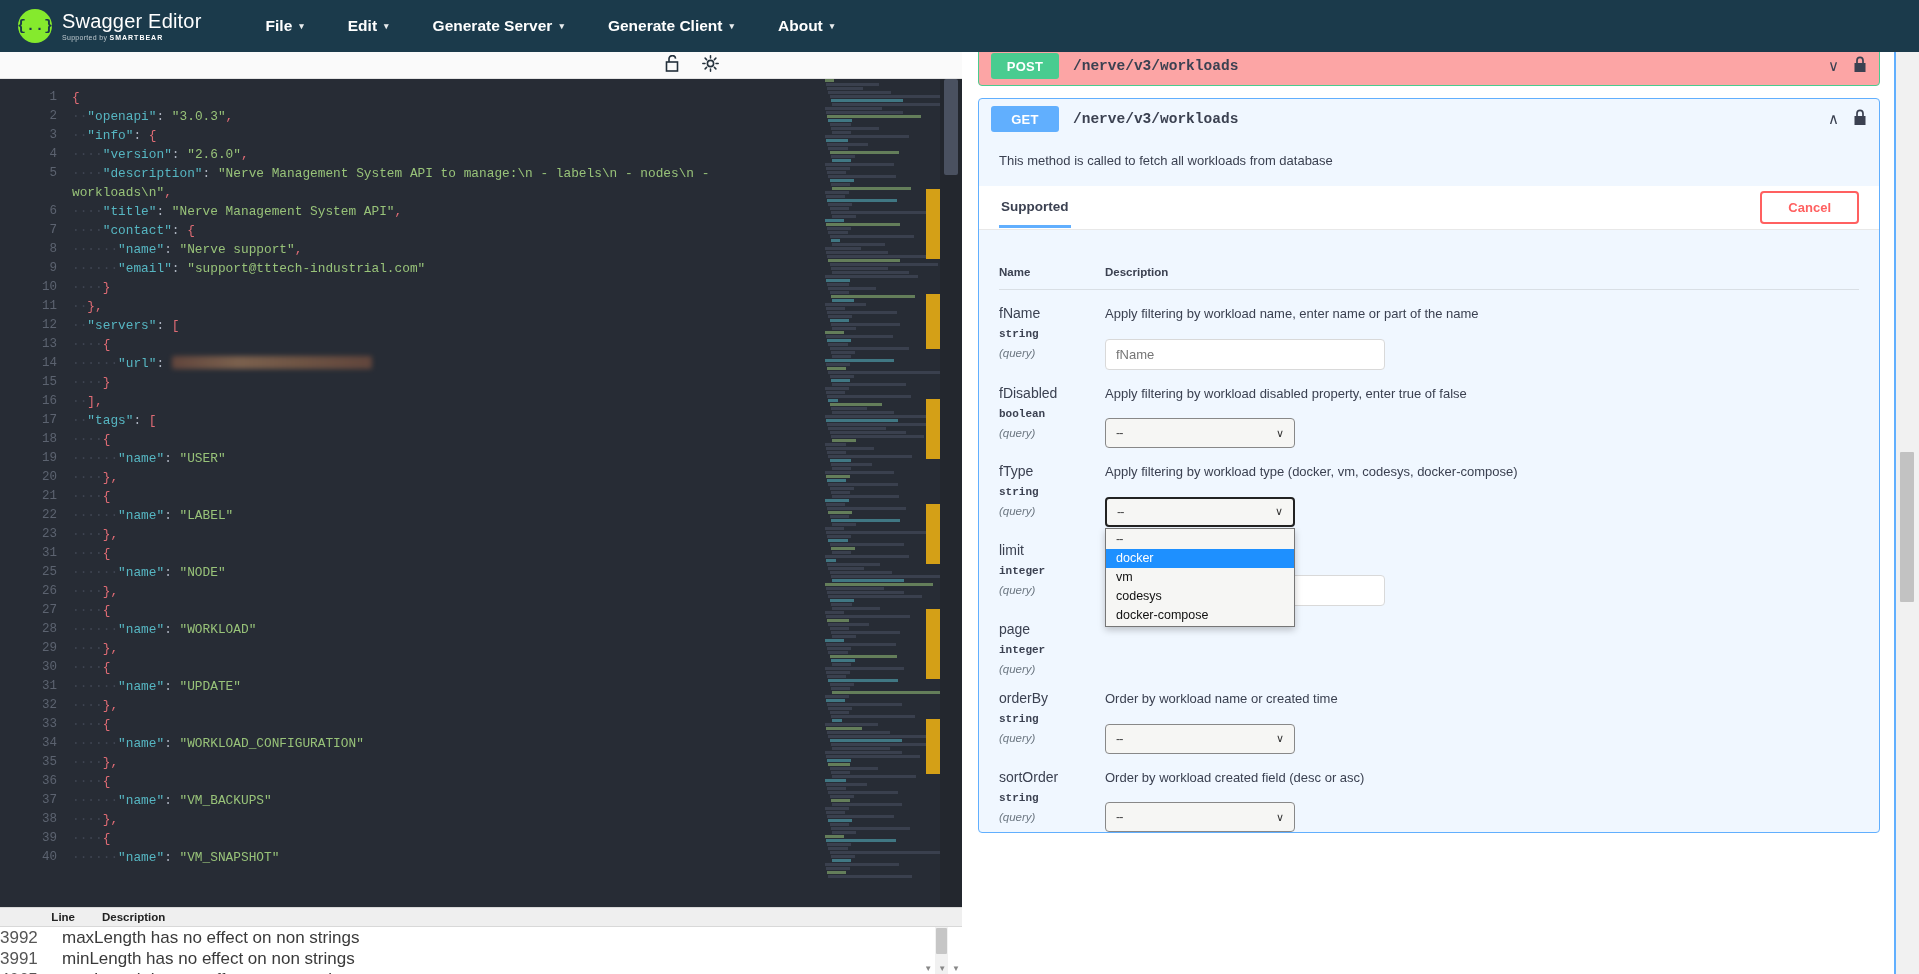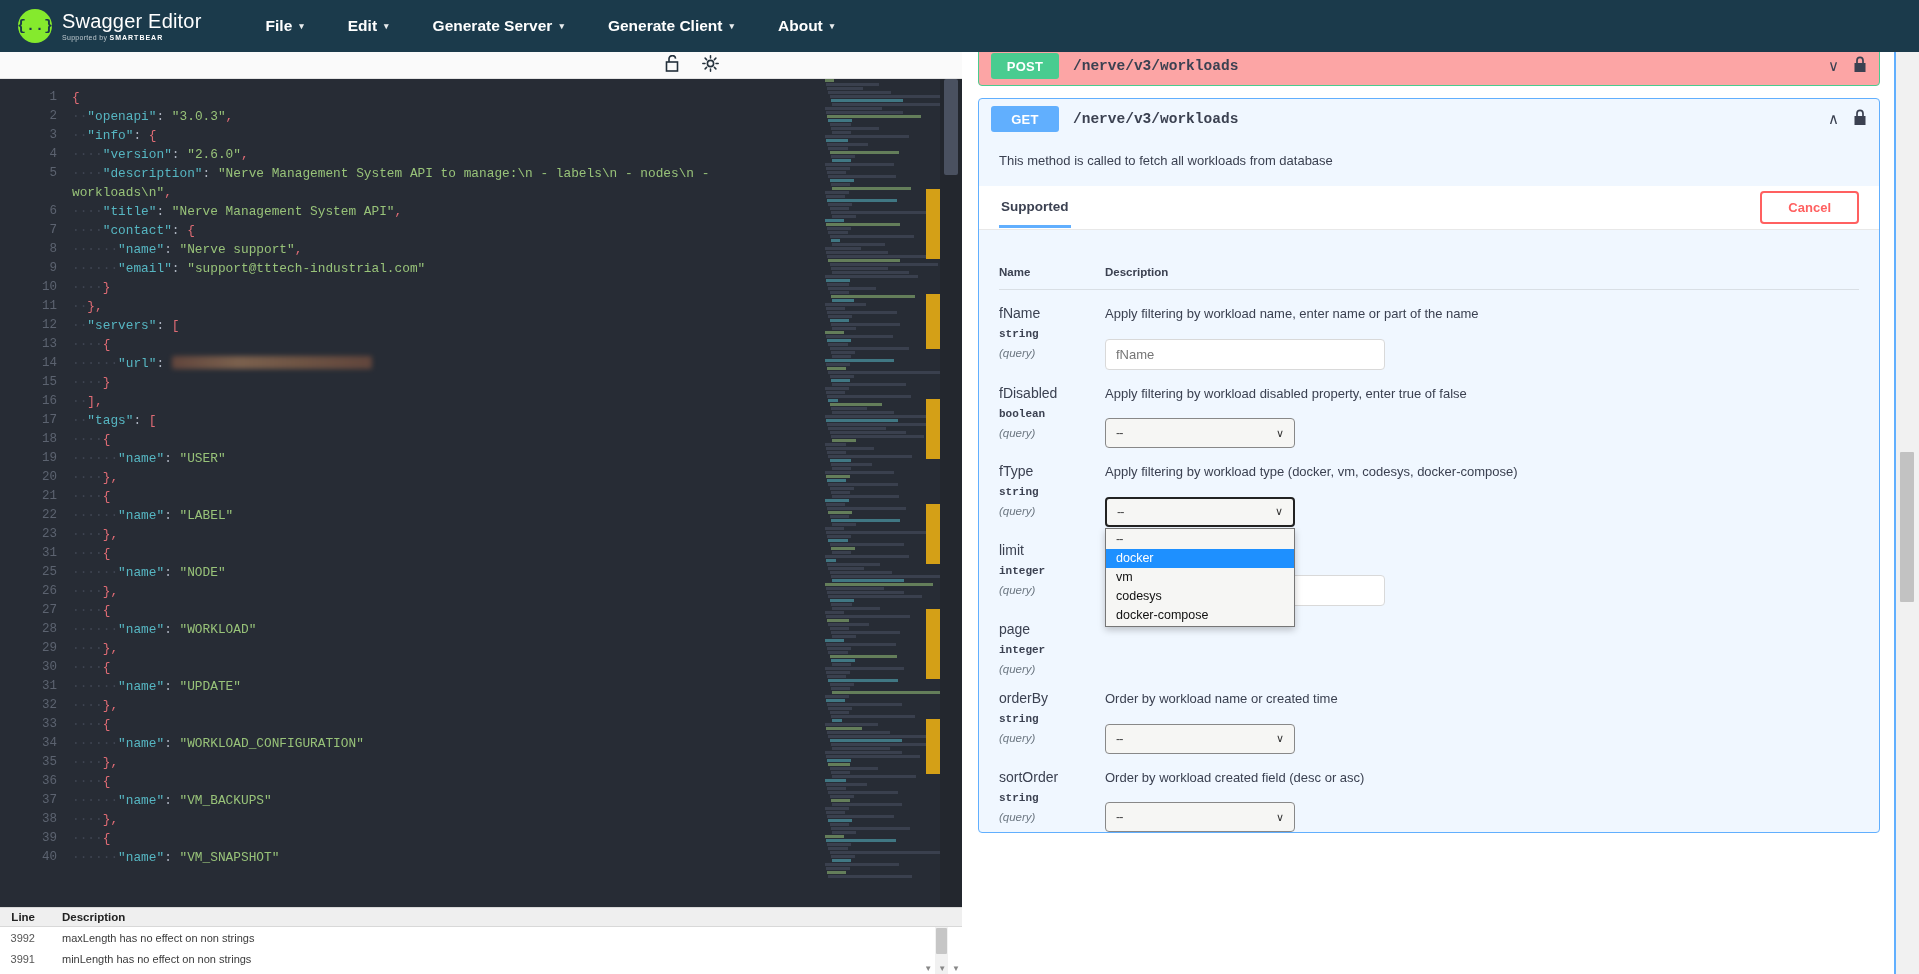--- a/index.html
+++ b/index.html
@@ -96,25 +96,25 @@
     position: absolute; top: 0; left: 4px; width: 14px; height: 96px;
     background: #4a5160; border-radius: 2px;
   }
 
   
   #errors { height: 67px; background: #fff; border-top: 1px solid #d8d8d8; position: relative; }
   #err-head {
     height: 19px; background: #efefef; border-bottom: 1px solid #d8d8d8;
     display: flex; align-items: center; font-size: 11.5px; font-weight: bold; color: #222;
   }
-  #err-head .c-line { width: 44px; text-align: right; padding-right: 9px; }
+  #err-head .c-line { width: 44px; text-align: right; padding-right: 9px; margin-left: 40px; }
   #err-head .c-desc { padding-left: 18px; }
   .err-row {
-    display: flex; align-items: center; height: 21px;
-    font-size: 11px; color: #3a3a3a;
+    display: flex; align-items: flex-end; height: 21px;
+    font-size: 17px; color: #3a3a3a;
   }
   .err-row .c-line { width: 44px; text-align: right; padding-right: 9px; color: #555; }
   .err-row .c-desc { padding-left: 18px; }
   #err-scroll {
     position: absolute; top: 19px; right: 14px; width: 13px; height: 48px; background: #f1f1f1;
   }
   #err-scroll .thumb { width: 11px; margin: 1px; height: 26px; background: #c6c6c6; border-radius: 1px; }
   #err-arrows {
     position: absolute; bottom: 1px; right: 2px; display: flex; gap: 6px;
     font-size: 8px; color: #888;

